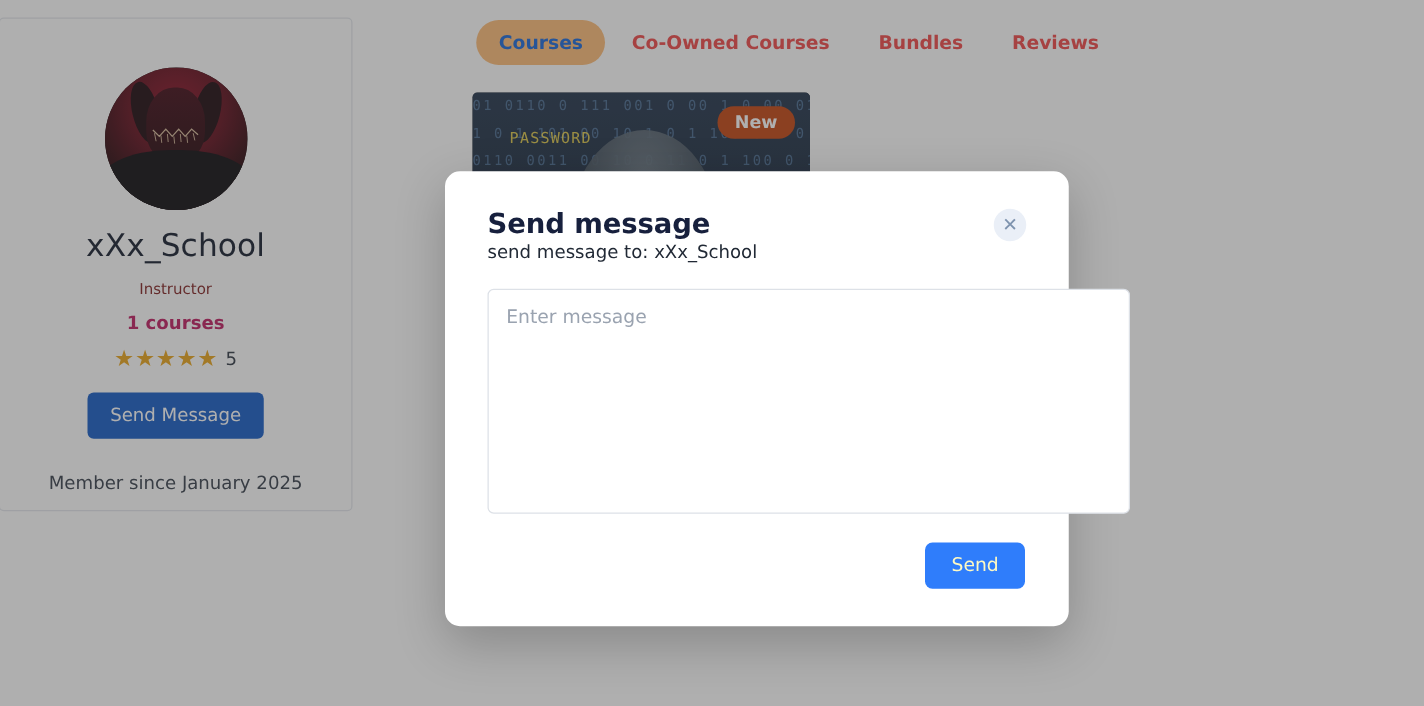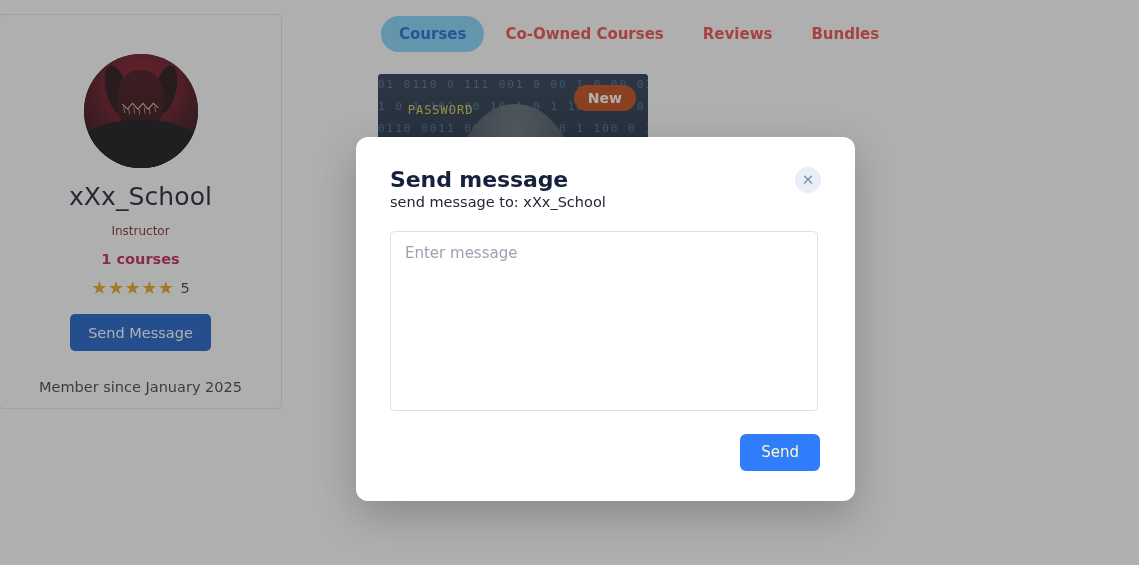--- a/index.html
+++ b/index.html
@@ -79,21 +79,21 @@
   .member-since { margin-top:28px; font-size:14.5px; color:#333b47; }
 
   
   .tabs {
     position:absolute; left:381px; top:16px; display:flex; align-items:center; gap:3px;
   }
   .tab {
     font-size:15px; font-weight:700; color:#ef4444; padding:9px 18px;
     border-radius:18px; cursor:pointer; white-space:nowrap;
   }
-  .tab.active { color:#1565d8; background:#7dd3fc; }
+  .tab.active { color:#1565d8; background:#fdba74; }
 
   
   .course-card {
     position:absolute; left:378px; top:74px; width:270px; height:190px;
     border-radius:4px; overflow:hidden; background:#121c2b;
   }
   .course-thumb { position:absolute; inset:0; overflow:hidden; }
   .thumb-bg {
     position:absolute; inset:0;
     background:
@@ -146,21 +146,21 @@
   .close-btn {
     width:26px; height:26px; border-radius:50%; background:#eaeff7;
     border:none; cursor:pointer; display:flex; align-items:center;
     justify-content:center; color:#7e93ae; font-size:15px; line-height:1;
     font-family:inherit; padding:0; margin-top:-1px;
   }
   .modal-sub {
     font-size:14.5px; color:#212935; line-height:1.3;
   }
   .msg-box {
-    margin-top:19px; width:428px; height:180px;
+    margin-top:19px; width:514px; height:180px;
     border:1px solid #dde1e7; border-radius:5px;
     padding:12px 14px; font-size:15px; font-family:inherit;
     color:#2b3340; resize:none; outline:none; background:#ffffff;
     display:block;
   }
   .msg-box::placeholder { color:#9aa3b0; }
   .modal-foot {
     margin-top:23px; display:flex; justify-content:flex-end; width:430px;
   }
   .send-btn {
@@ -209,22 +209,22 @@
       </div>
 
       <button class="send-msg-btn">Send Message</button>
 
       <div class="member-since">Member since January 2025</div>
     </div>
 
     <div class="tabs">
       <div class="tab active">Courses</div>
       <div class="tab">Co-Owned Courses</div>
+      <div class="tab">Bundles</div>
       <div class="tab">Reviews</div>
-      <div class="tab">Bundles</div>
     </div>
 
     <div class="course-card">
       <div class="course-thumb">
         <div class="thumb-bg"></div>
         <div class="binary-row" style="top:4px">01 0110 0 111 001 0 00 1 0 00 010 1 0 11</div>
         <div class="binary-row" style="top:26px">1 0 1 101 00 10 1 0 1 100 011 0 10 0 101</div>
         <div class="binary-row" style="top:48px">0110 0011 00 10 0 11 0 1 100 0 1101 1 00</div>
         <div class="binary-row" style="top:70px">1000 1 0001 100 0 010 0 0 100 0 1011 0 1</div>
         <div class="binary-row" style="top:92px">0 101 0 1 1001 0 11 0 0100 1 0 1 0 0 110</div>

